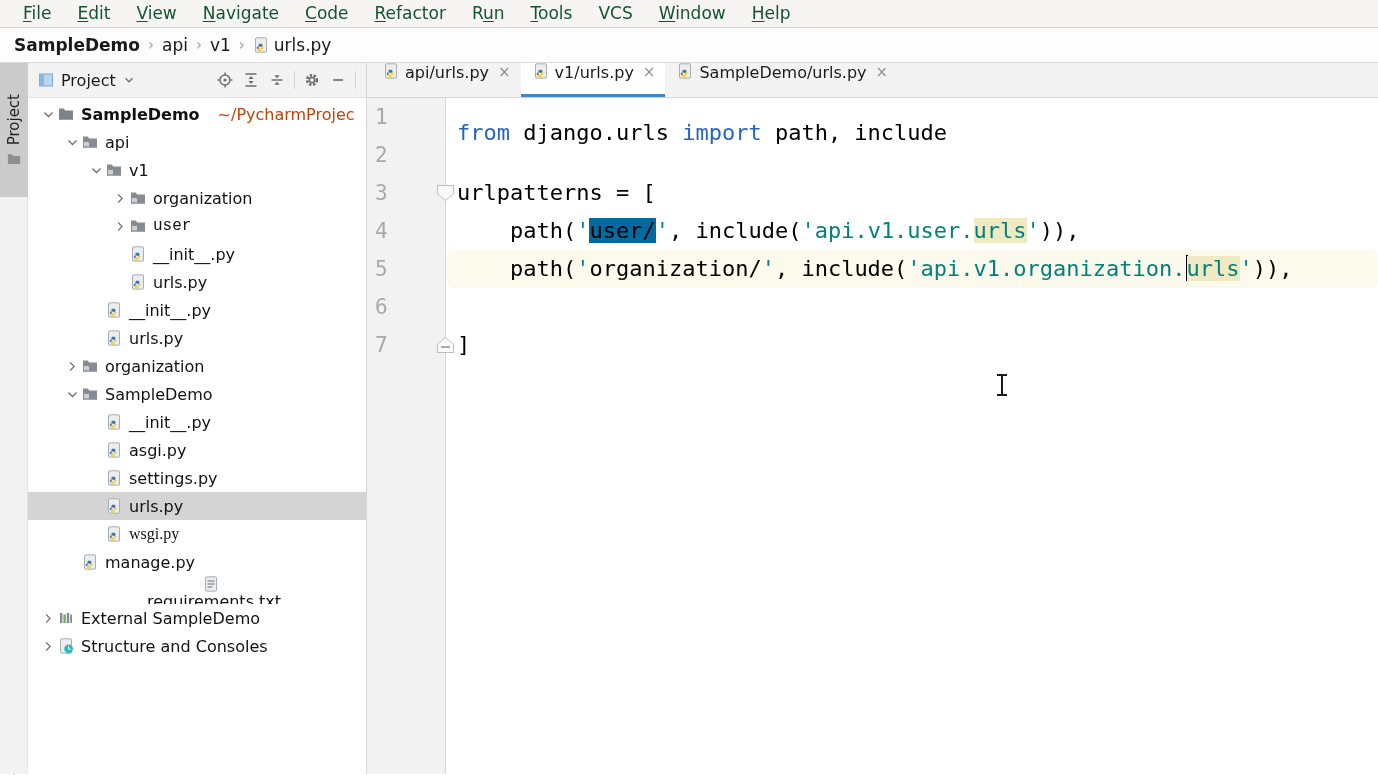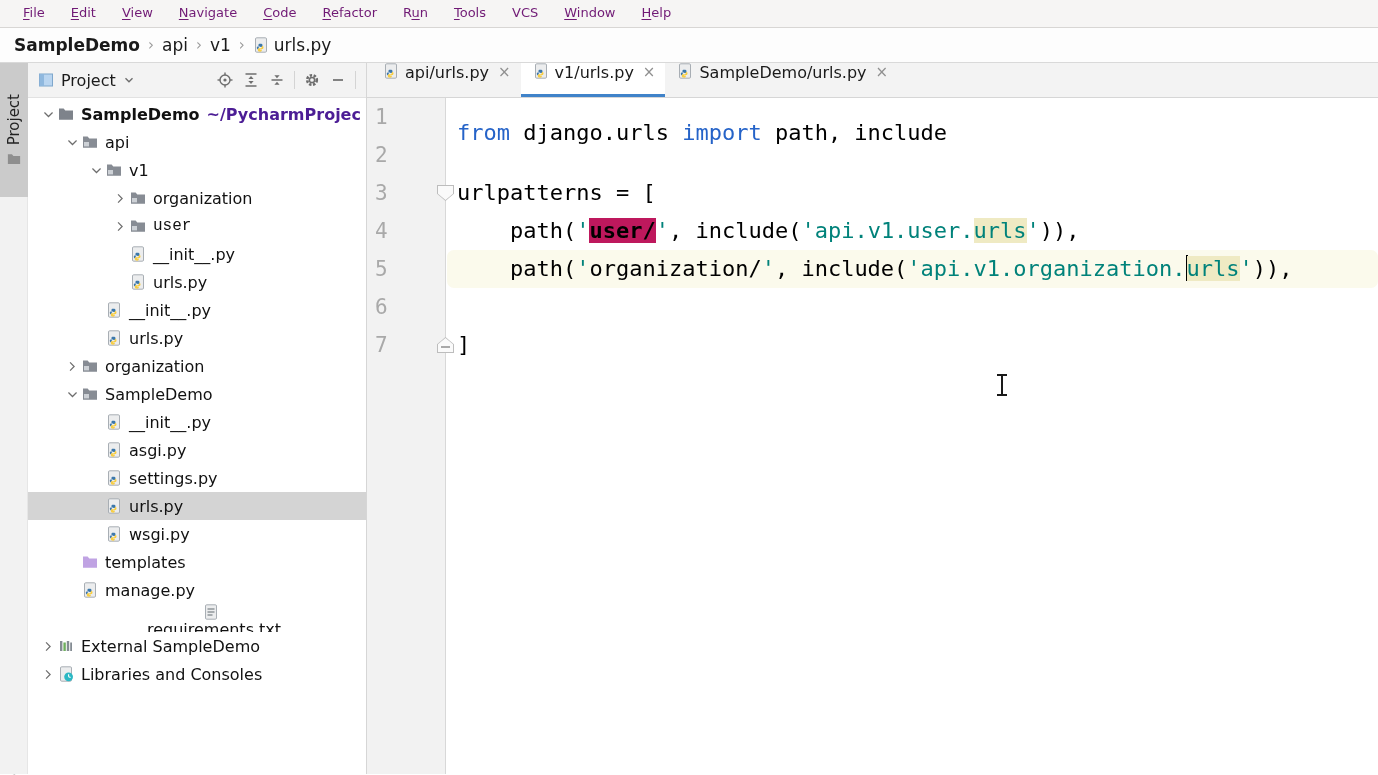--- a/index.html
+++ b/index.html
@@ -2,21 +2,21 @@
 <html><head>
 <meta charset="utf-8">
 <style>
   * { margin:0; padding:0; box-sizing:border-box; }
   html,body { width:1378px; height:775px; overflow:hidden; background:#fff;
     font-family:"DejaVu Sans","Liberation Sans",sans-serif; }
 
   
   .menu-bar { height:28px; background:#F6F5F4; border-bottom:1px solid #D8D6D4;
     display:flex; align-items:center; padding-left:10px; }
-  .menu-item { font-size:13px; color:#701a75; padding:0 13px 2px 13px; cursor:default; }
+  .menu-item { font-size:17px; color:#14532d; padding:0 13px 2px 13px; cursor:default; }
   .menu-item .mn { text-decoration:underline; text-underline-offset:2px; }
 
   
   .crumb-bar { height:35px; background:#FDFDFD; border-bottom:1px solid #D9D9D9;
     display:flex; align-items:center; padding-left:14px; font-size:17px; color:#1a1a1a; }
   .crumb { display:flex; align-items:center; }
   .crumb.bold { font-weight:bold; }
   .crumb-sep { color:#9a9a9a; margin:0 8px; font-size:15px; }
   .crumb .ficon { margin-right:5px; display:flex; }
 
@@ -37,42 +37,42 @@
   .tool-btn { width:26px; height:26px; display:flex; align-items:center; justify-content:center; cursor:default; }
   .vsep { width:1px; height:18px; background:#D4D4D4; margin:0 4px; }
 
   .tree { flex:1; overflow:hidden; padding-top:2px; }
   .tree-row { height:28px; display:flex; align-items:center; white-space:nowrap; overflow:hidden;
     font-size:16px; color:#111; cursor:default; }
   .tree-row.selected { background:#D4D4D4; }
   .tree-row .chev { width:20px; display:flex; justify-content:center; align-items:center; flex:none; }
   .tree-row .ficon { width:16px; height:16px; margin-right:7px; flex:none; display:flex; }
   .tree-row .lbl.bold { font-weight:bold; }
-  .tree-row .suffix { color:#4c1d95; margin-left:7px;font-weight:bold; }
+  .tree-row .suffix { color:#c2410c; margin-left:18px; }
 
   
   .editor { flex:1; display:flex; flex-direction:column; min-width:0; }
   .tab-bar { height:35px; background:#F3F3F3; border-bottom:1px solid #D6D6D6;
     display:flex; align-items:stretch; padding-left:4px; flex:none; }
   .tab { display:flex; padding:0 8px 0 12px; font-size:16px; color:#1a1a1a; cursor:default; }
   .tab .ficon { margin-right:6px; display:flex; }
   .tab .close { color:#909090; font-size:15px; margin-left:7px; padding:0 2px; }
   .tab.active { background:#FFFFFF; box-shadow:inset 0 -3px 0 #4083C9; }
 
   .editor-body { position:relative; flex:1; background:#fff; overflow:hidden;
     font-family:"DejaVu Sans Mono","Liberation Mono",monospace; }
   .gutter { position:absolute; left:0; top:0; bottom:0; width:79px; background:#F2F2F2;
     border-right:1px solid #D8D8D8; }
   .gnum { position:absolute; left:8px; height:38px; line-height:38px; font-size:21px; color:#A9A9A9; }
   .code-line { position:absolute; left:80px; right:0; height:38px; line-height:38px;
     padding-left:10px; font-size:22px; white-space:pre; color:#000; }
   .code-line.current { background:#FBFAEC; }
   .kw { color:#2563C8; }
   .str { color:#00827A; }
-  .bg-green { background:#be185d;font-weight:bold; }
+  .bg-green { background:#0369a1; }
   .bg-tan { background:#EFEAC3; }
   .caret { display:inline-block; width:0; height:26px; border-left:2px solid #000;
     vertical-align:middle; margin:0 -1px 4px 0; }
 
   .fold { position:absolute; left:70px; width:17px; height:16px; }
   .fold .shape { width:100%; height:100%; background:#BDBDBD; position:relative; }
   .fold .inner { position:absolute; left:1px; top:1px; right:1px; bottom:1px; background:#FAFAFA; }
   .fold.start .shape, .fold.start .inner { clip-path:polygon(0 0,100% 0,100% 55%,50% 100%,0 55%); }
   .fold.end .shape, .fold.end .inner { clip-path:polygon(50% 0,100% 45%,100% 100%,0 100%,0 45%); }
   .fold .minus { position:absolute; left:4px; right:4px; top:9px; height:2px; background:#A9A9A9; }
@@ -399,41 +399,32 @@
             <svg width="16" height="16" viewBox="0 0 16 16">
               <rect x="2.5" y="0.8" width="11" height="14.4" rx="1.2" fill="#ECEDEE" stroke="#A8AEB4"></rect>
               <g transform="translate(2.2,5.6) scale(0.62)">
                 <path d="M8 1.8c-2.1 0-2.7.9-2.7 2.1v1.5h2.8v.7H4.4C3.2 6.1 2.6 7 2.6 8.5s.6 2.4 1.7 2.4h1.1V9.2c0-1.1.9-2 2-2h2.7c1 0 1.6-.8 1.6-1.7V3.9c0-1.2-.9-2.1-3.7-2.1z" fill="#3C78AA"></path>
                 <path d="M8 14.6c2.1 0 2.7-.9 2.7-2.1V11H7.9v-.7h3.7c1.2 0 1.8-.9 1.8-2.4S12.8 5.5 11.7 5.5h-1.1v1.7c0 1.1-.9 2-2 2H5.9c-1 0-1.6.8-1.6 1.7v1.6c0 1.2.9 2.1 3.7 2.1z" fill="#F7CE46"></path>
               </g>
             </svg>
           </span>
           <span class="lbl">urls.py</span>
         </div>
-        <div class="tree-row" style="padding-left: 58px;">
+        <div class="tree-row" style="padding-left: 58px; font-family: Liberation Serif, serif;">
           <span class="chev"></span>
           <span class="ficon">
             <svg width="16" height="16" viewBox="0 0 16 16">
               <rect x="2.5" y="0.8" width="11" height="14.4" rx="1.2" fill="#ECEDEE" stroke="#A8AEB4"></rect>
               <g transform="translate(2.2,5.6) scale(0.62)">
                 <path d="M8 1.8c-2.1 0-2.7.9-2.7 2.1v1.5h2.8v.7H4.4C3.2 6.1 2.6 7 2.6 8.5s.6 2.4 1.7 2.4h1.1V9.2c0-1.1.9-2 2-2h2.7c1 0 1.6-.8 1.6-1.7V3.9c0-1.2-.9-2.1-3.7-2.1z" fill="#3C78AA"></path>
                 <path d="M8 14.6c2.1 0 2.7-.9 2.7-2.1V11H7.9v-.7h3.7c1.2 0 1.8-.9 1.8-2.4S12.8 5.5 11.7 5.5h-1.1v1.7c0 1.1-.9 2-2 2H5.9c-1 0-1.6.8-1.6 1.7v1.6c0 1.2.9 2.1 3.7 2.1z" fill="#F7CE46"></path>
               </g>
             </svg>
           </span>
           <span class="lbl">wsgi.py</span>
-        </div>
-        <div class="tree-row" style="padding-left: 34px;">
-          <span class="chev"></span>
-          <span class="ficon">
-            <svg width="16" height="16" viewBox="0 0 16 16">
-              <path d="M1 2.6h4.6l1.7 1.9H15v9.2H1z" fill="#C0A3E3"></path>
-            </svg>
-          </span>
-          <span class="lbl">templates</span>
         </div>
         <div class="tree-row" style="padding-left: 34px;">
           <span class="chev"></span>
           <span class="ficon">
             <svg width="16" height="16" viewBox="0 0 16 16">
               <rect x="2.5" y="0.8" width="11" height="14.4" rx="1.2" fill="#ECEDEE" stroke="#A8AEB4"></rect>
               <g transform="translate(2.2,5.6) scale(0.62)">
                 <path d="M8 1.8c-2.1 0-2.7.9-2.7 2.1v1.5h2.8v.7H4.4C3.2 6.1 2.6 7 2.6 8.5s.6 2.4 1.7 2.4h1.1V9.2c0-1.1.9-2 2-2h2.7c1 0 1.6-.8 1.6-1.7V3.9c0-1.2-.9-2.1-3.7-2.1z" fill="#3C78AA"></path>
                 <path d="M8 14.6c2.1 0 2.7-.9 2.7-2.1V11H7.9v-.7h3.7c1.2 0 1.8-.9 1.8-2.4S12.8 5.5 11.7 5.5h-1.1v1.7c0 1.1-.9 2-2 2H5.9c-1 0-1.6.8-1.6 1.7v1.6c0 1.2.9 2.1 3.7 2.1z" fill="#F7CE46"></path>
               </g>
@@ -480,21 +471,21 @@
           <span class="ficon">
             <svg width="16" height="16" viewBox="0 0 16 16">
               <rect x="2.5" y="0.8" width="11" height="14.4" rx="1.2" fill="#ECEDEE" stroke="#A8AEB4"></rect>
               <circle cx="10.6" cy="10.8" r="4.4" fill="#2BB8C4"></circle>
               <g stroke="#fff" stroke-width="1.1">
                 <line x1="10.6" y1="10.8" x2="10.6" y2="8.2"></line>
                 <line x1="10.6" y1="10.8" x2="12.6" y2="11.6"></line>
               </g>
             </svg>
           </span>
-          <span class="lbl">Libraries and Consoles</span>
+          <span class="lbl">Structure and Consoles</span>
         </div>
       </div>
   </div>
 
   <div class="editor">
     <div class="tab-bar" id="tab-bar">
         <div class="tab">
           <span class="ficon">
             <svg width="16" height="16" viewBox="0 0 16 16">
               <rect x="2.5" y="0.8" width="11" height="14.4" rx="1.2" fill="#ECEDEE" stroke="#A8AEB4"></rect>

